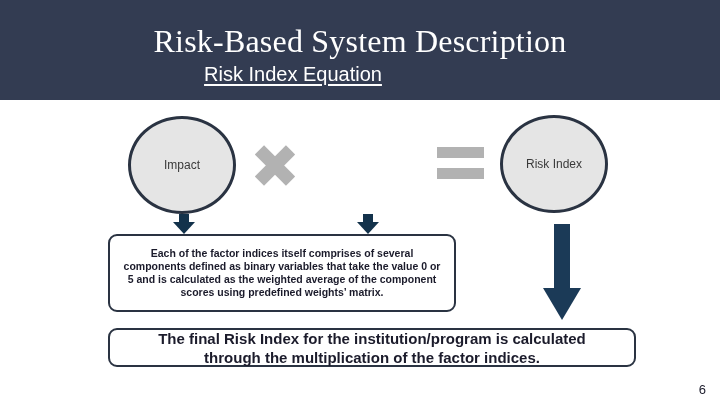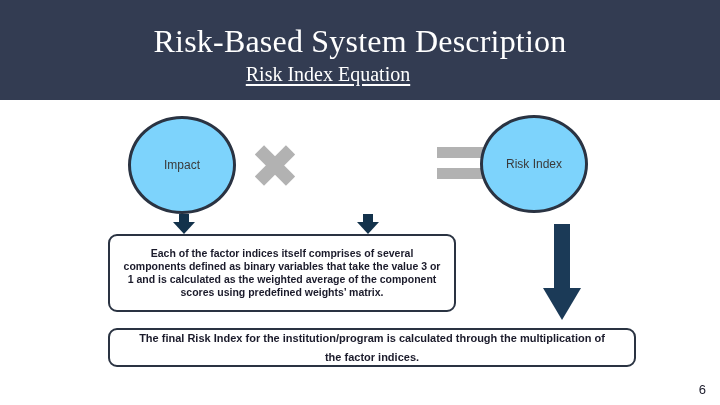--- a/index.html
+++ b/index.html
@@ -38,59 +38,58 @@
     line-height: 34px;
     color: #ffffff;
     letter-spacing: 0.2px;
   }
   .header-subtitle {
     position: absolute;
     left: 0;
     top: 62px;
     width: 586px;
     text-align: center;
-    font-family: Liberation Serif, serif;
+    font-family: Liberation Sans, sans-serif;
     font-size: 20px;
     line-height: 24px;
     color: #ffffff;
-    margin-left: 35px;
   }
   .header-subtitle span {
     text-decoration: underline;
     text-underline-offset: 3px;
   }
 
   
   .node-circle {
     position: absolute;
     width: 108px;
     height: 98px;
     border: 3px solid #2a3342;
     border-radius: 50%;
-    background: #7dd3fc;
+    background: #e5e5e5;
     box-sizing: border-box;
   }
   .node-label {
     position: absolute;
     left: 0;
     top: 0;
     width: 100%;
     height: 100%;
     display: flex;
     align-items: center;
     justify-content: center;
     font-size: 12px;
     color: #3a3a3a;
     text-align: center;
     padding: 0 6px;
     box-sizing: border-box;
   }
   #circle-impact { left: 128px; top: 116px; }
   #circle-probability { left: 313px; top: 115px; }
-  #circle-riskindex { left: 480px; top: 115px; }
+  #circle-riskindex { left: 500px; top: 115px; }
 
   
   .op-multiply {
     position: absolute;
     left: 253px;
     top: 143px;
     width: 44px;
     height: 44px;
   }
   .op-multiply i {
@@ -199,21 +198,21 @@
     font-size: 10.5px;
     line-height: 13px;
     font-weight: bold;
     padding: 0 10px;
   }
   #box-final {
     left: 108px;
     top: 328px;
     width: 528px;
     height: 39px;
-    font-size: 11px;
+    font-size: 15px;
     line-height: 19px;
     font-weight: bold;
     padding: 0 23px;
   }
 
   
   .page-number {
     position: absolute;
     right: 14px;
     bottom: 8px;
@@ -257,19 +256,19 @@
   <div class="arrow-small" id="arrow-probability">
     <div class="shaft"></div>
     <div class="head"></div>
   </div>
 
   <div class="arrow-big">
     <div class="shaft"></div>
     <div class="head"></div>
   </div>
 
-  <div class="callout" id="box-factor">Each of the factor indices itself comprises of several components defined as binary variables that take the value 3 or 1 and is calculated as the weighted average of the component scores using predefined weights’ matrix.</div>
+  <div class="callout" id="box-factor">Each of the factor indices itself comprises of several components defined as binary variables that take the value 0 or 5 and is calculated as the weighted average of the component scores using predefined weights’ matrix.</div>
 
   <div class="callout" id="box-final">The final Risk Index for the institution/program is calculated through the multiplication of the factor indices.</div>
 
   <div class="page-number">6</div>
 
 </div>
 
 </body></html>

